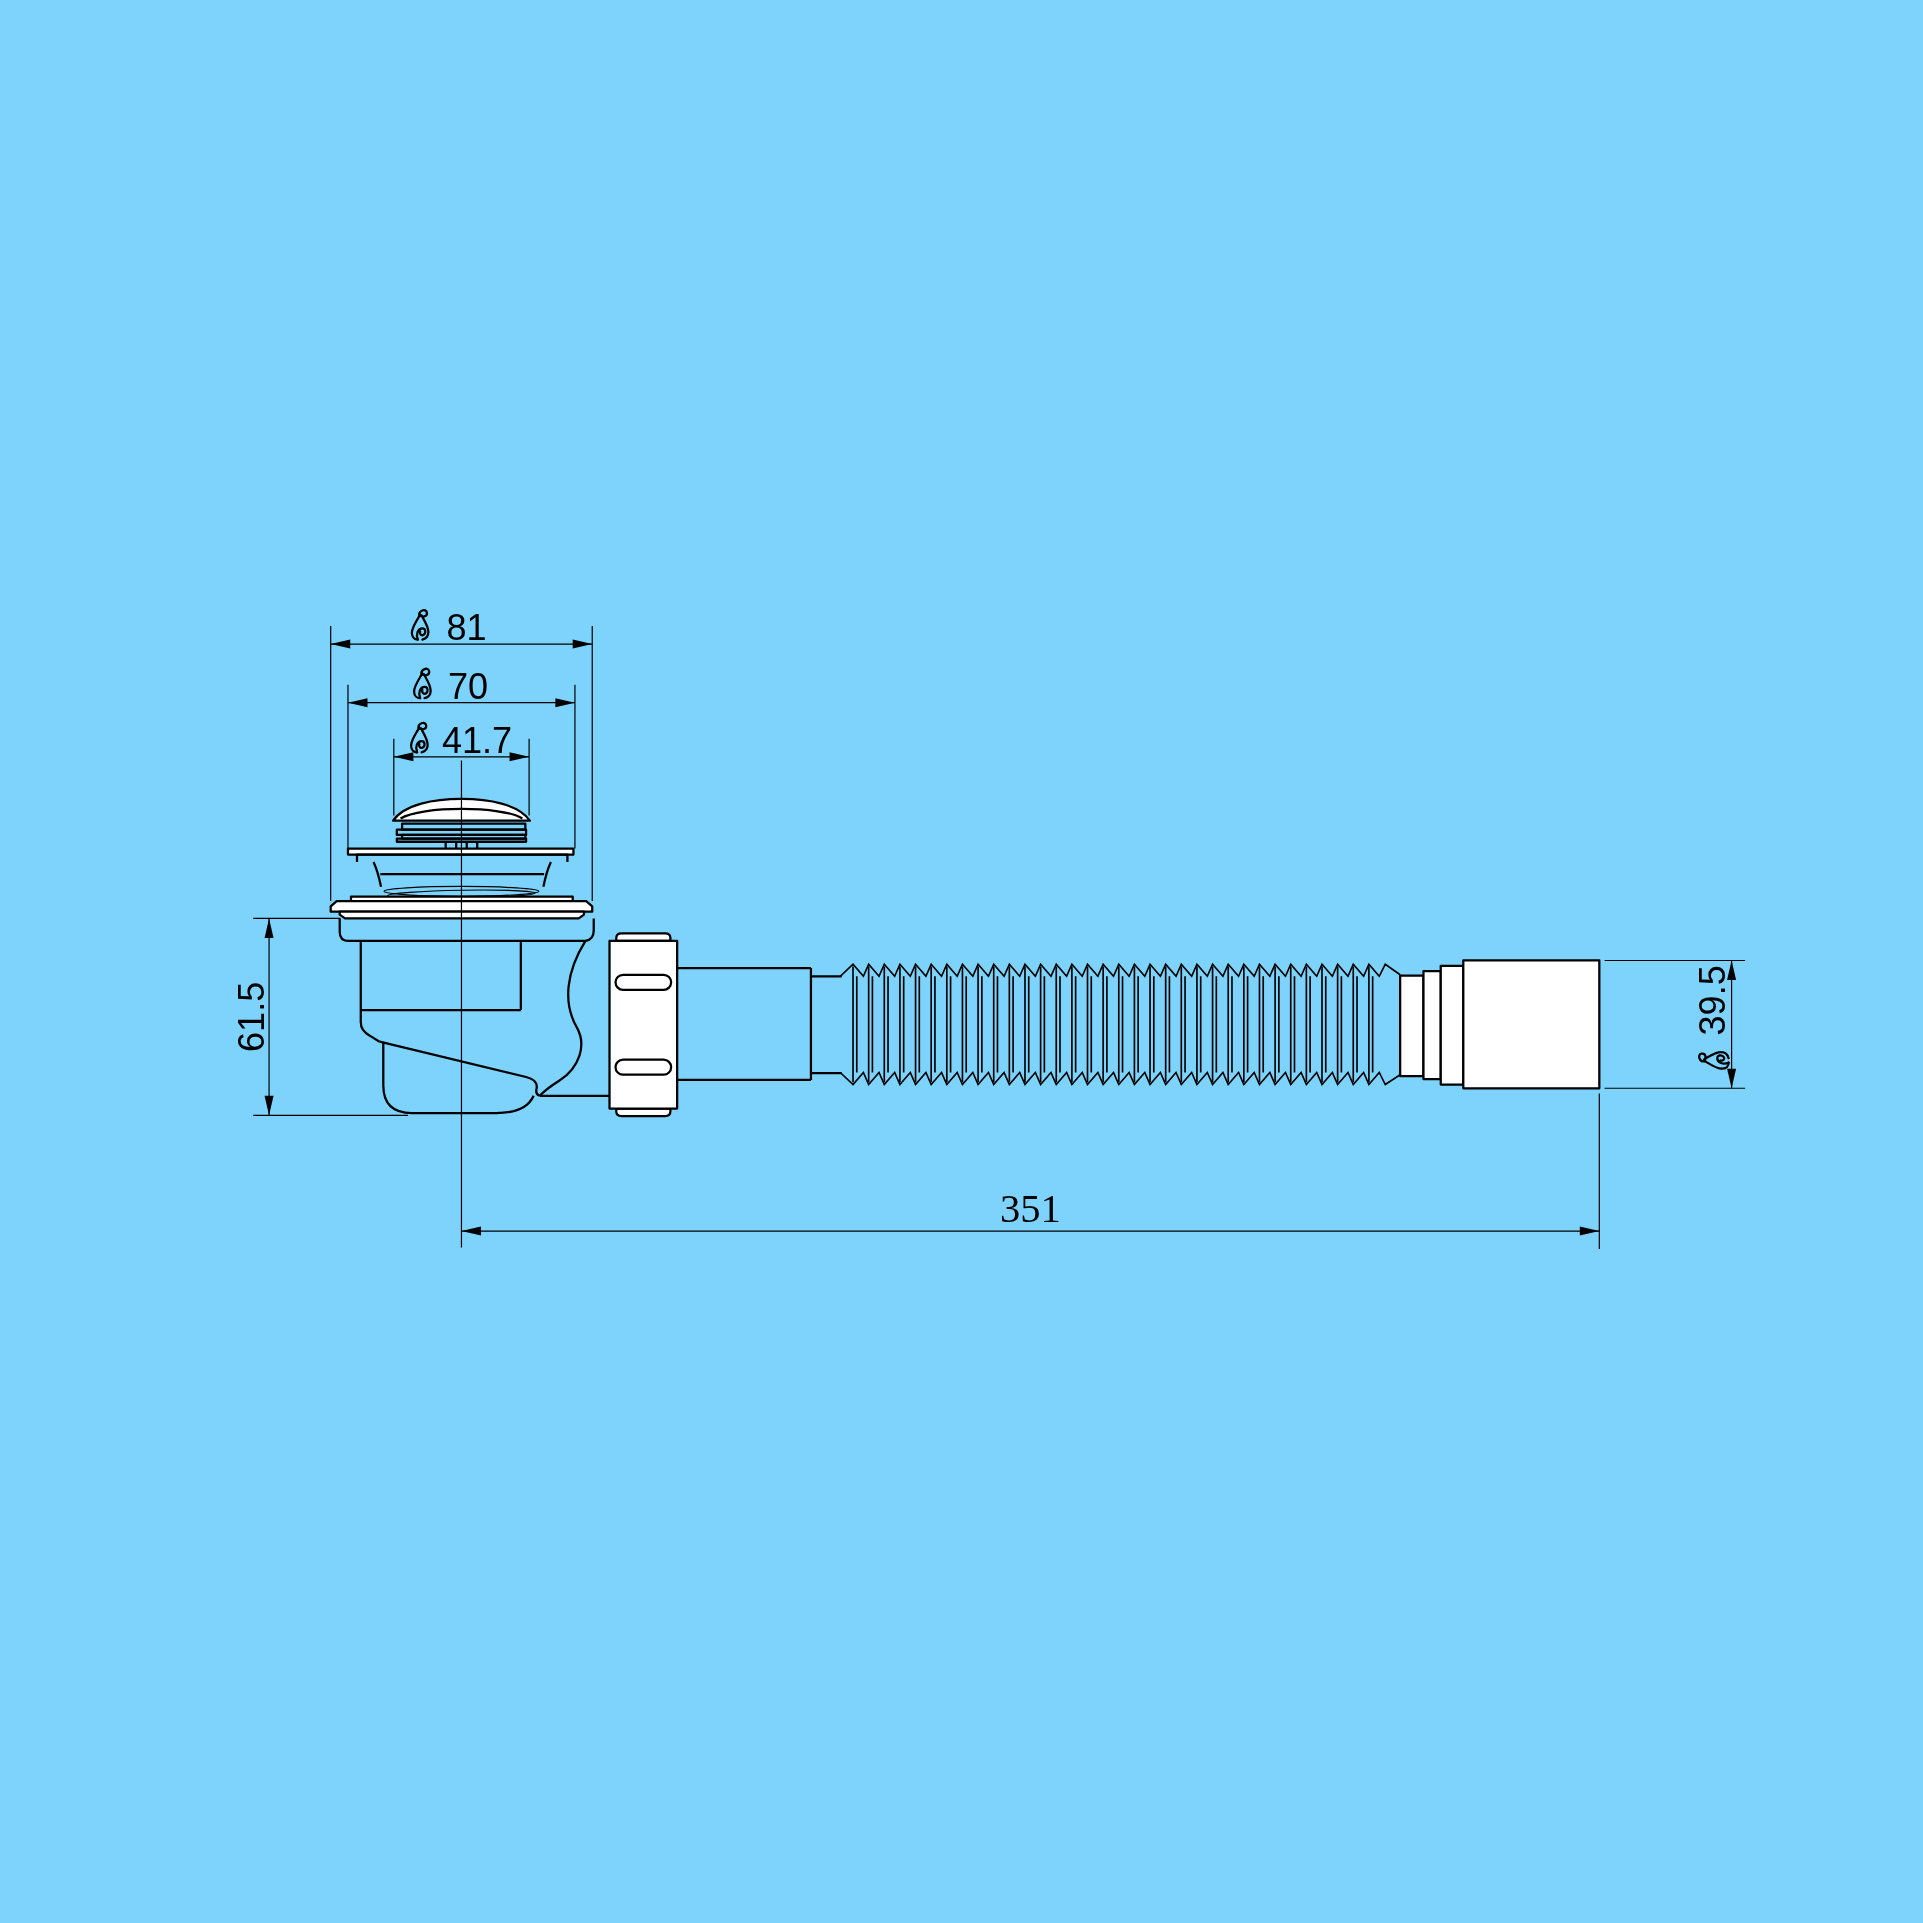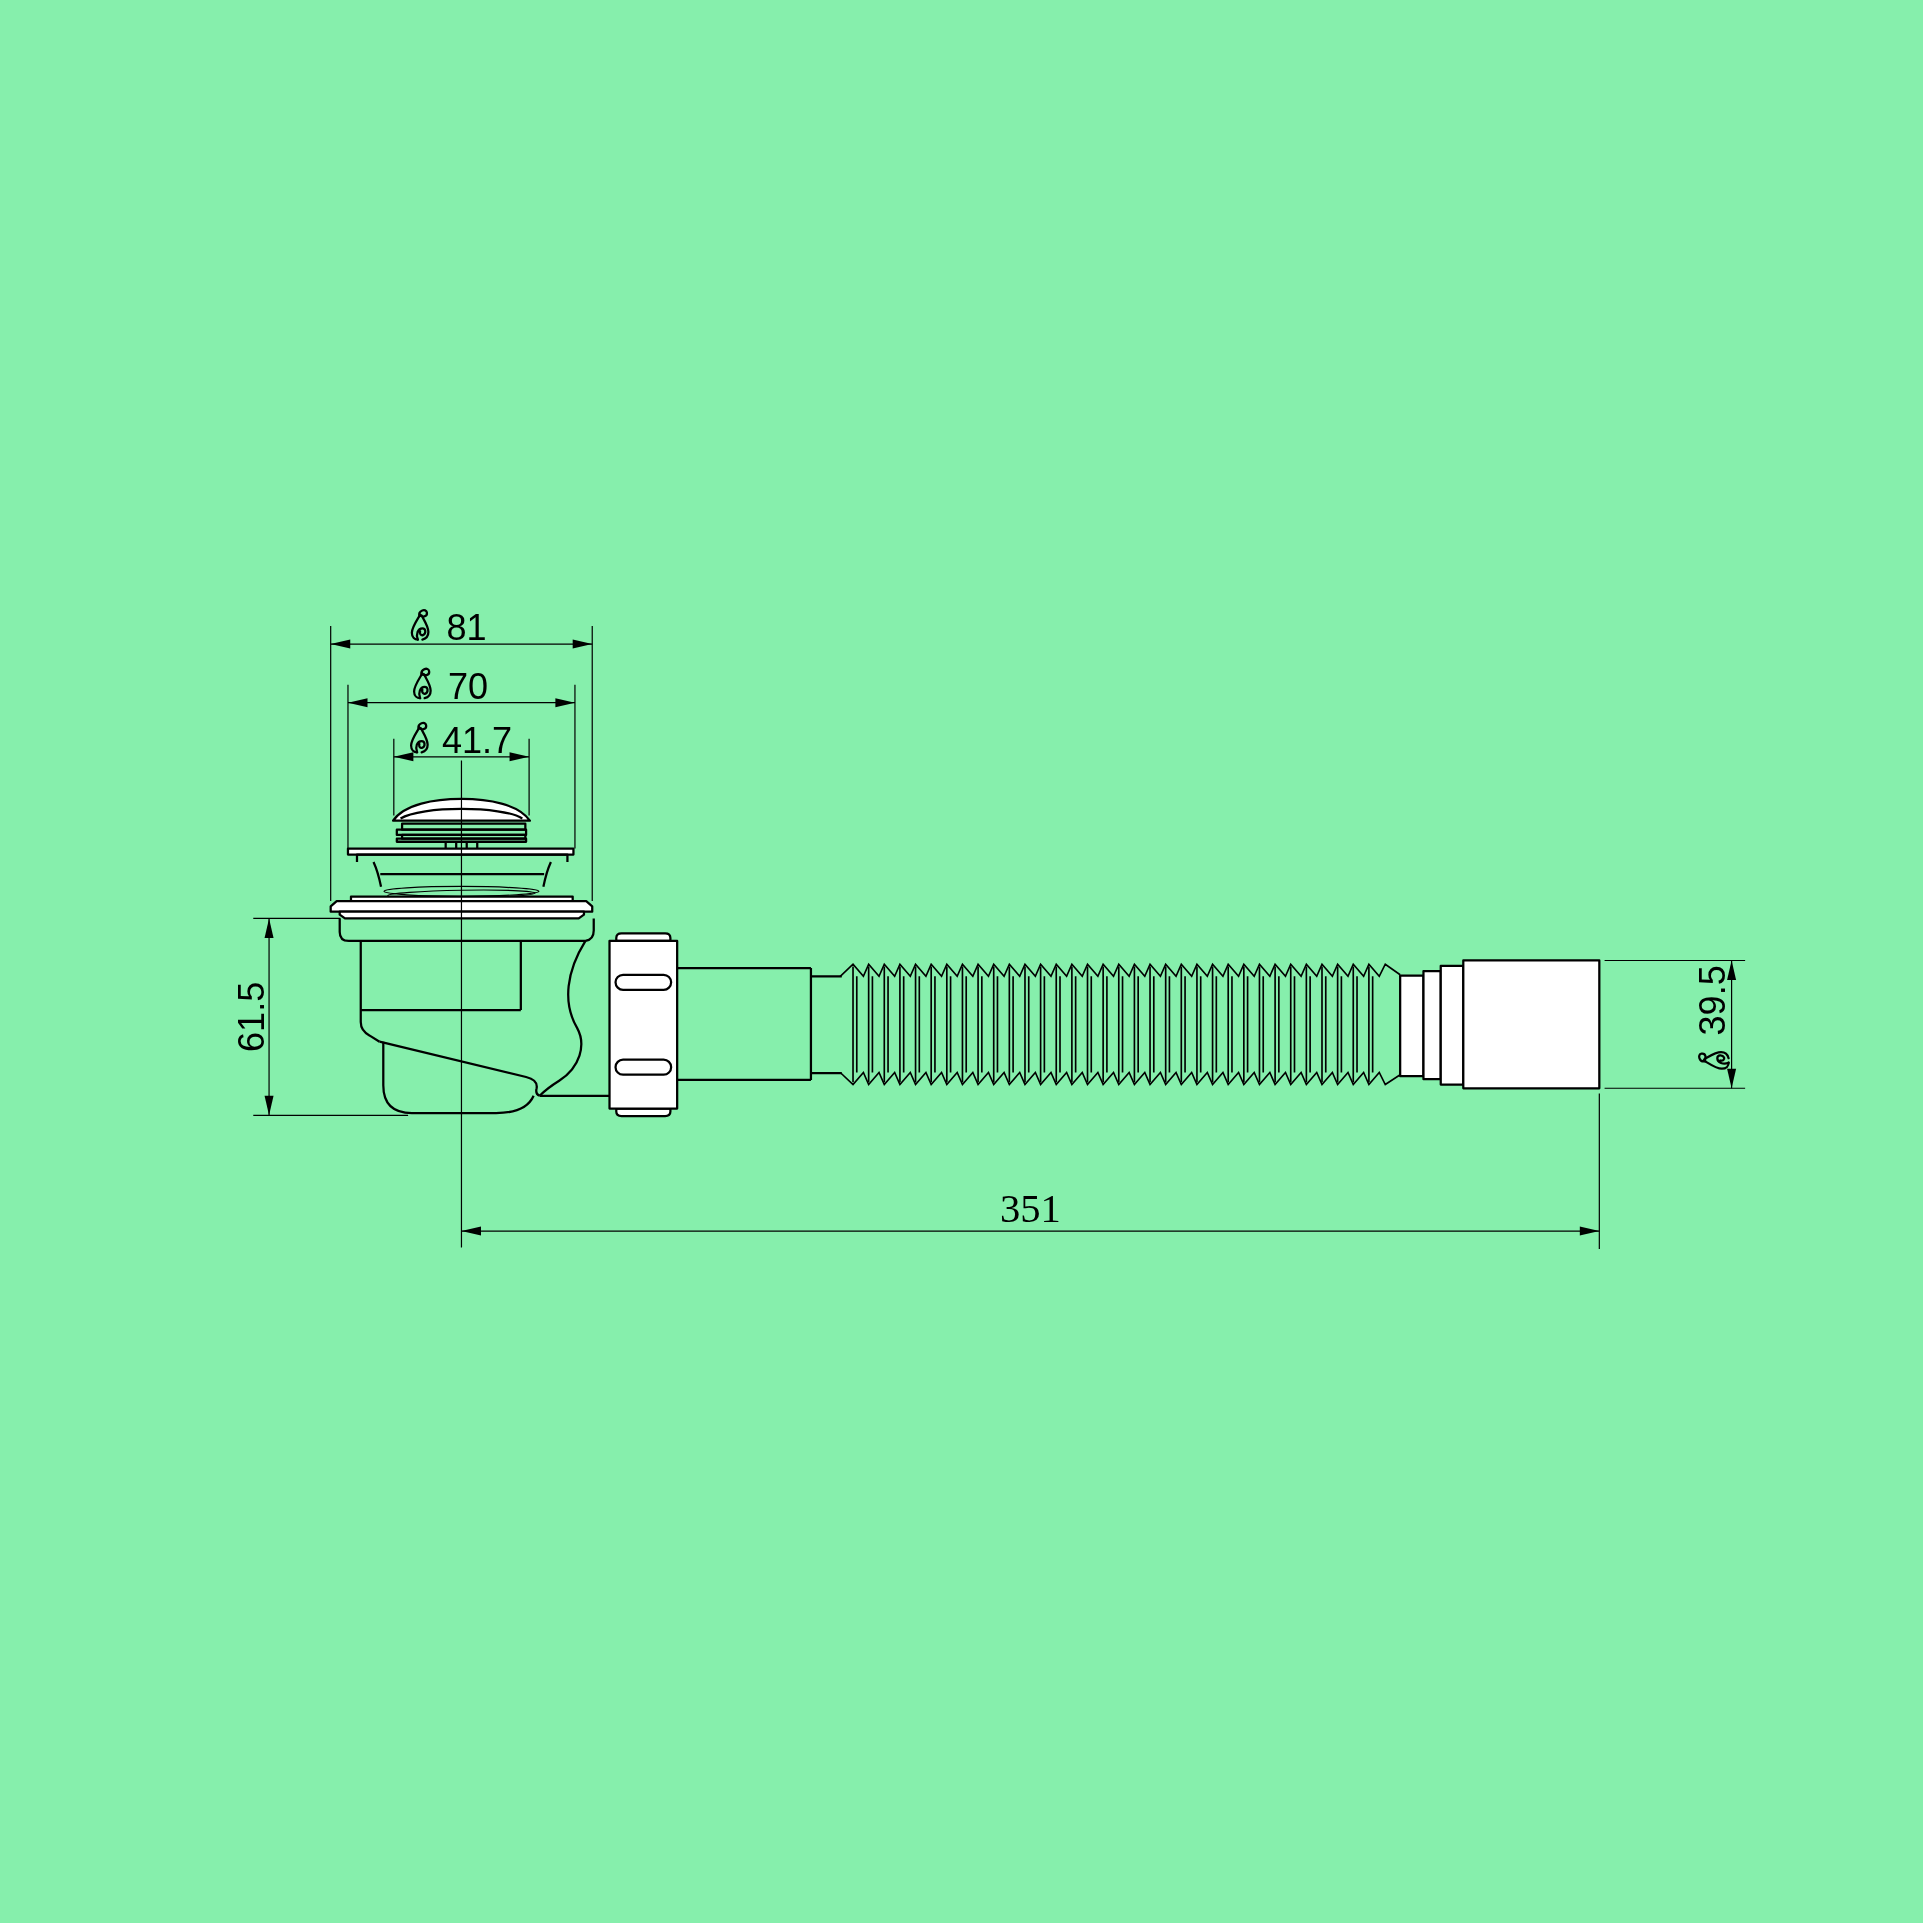--- a/index.html
+++ b/index.html
@@ -1,16 +1,16 @@
 <!DOCTYPE html>
 <html style="font-size:12px"><head>
 <meta charset="utf-8">
 <style>
   html,body{margin:0;padding:0;background:#ffffff;}
-  .canvas{position:relative;width:1924px;height:1924px;background:#86efac;overflow:hidden;}
+  .canvas{position:relative;width:1924px;height:1924px;background:#7dd3fc;overflow:hidden;}
   svg{position:absolute;inset:0;}
   .ln{fill:none;stroke:#000000;stroke-width:3;stroke-linejoin:round;stroke-linecap:butt;}
   .fw{fill:#ffffff;stroke:#000000;stroke-width:3;stroke-linejoin:round;}
   .thin{fill:none;stroke:#000000;stroke-width:1.6;}
   .cor{fill:none;stroke:#000000;stroke-width:2.2;}
   .arrow{fill:#000000;stroke:none;}
   .dimtext{font-family:"Liberation Sans",sans-serif;font-size:48px;fill:#000000;}
   .dimtext-lg{font-family:"Liberation Serif",serif;font-size:54px;fill:#000000;}
   .glyph{fill:none;stroke:#000000;stroke-width:3;stroke-linecap:round;stroke-linejoin:round;}
 </style>

